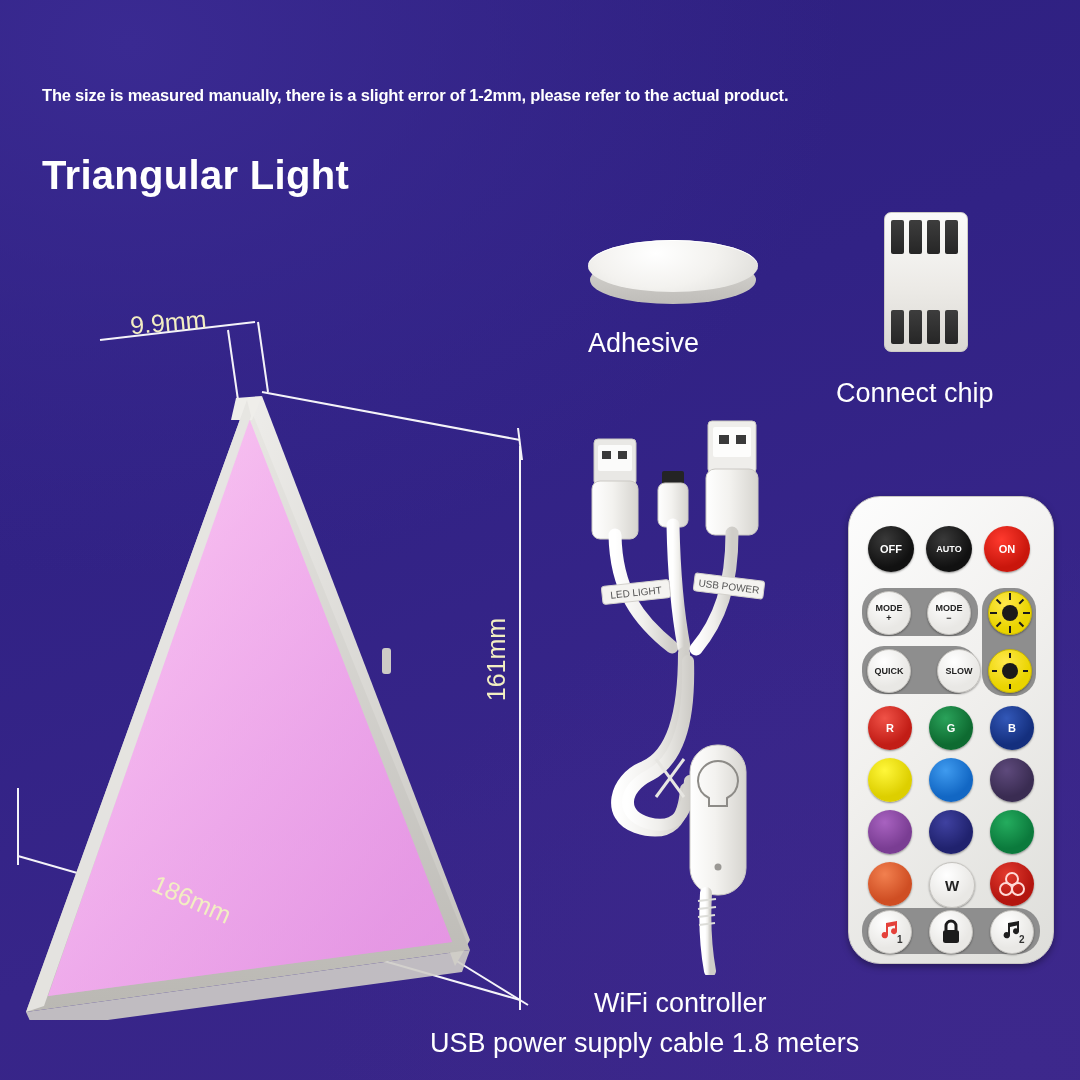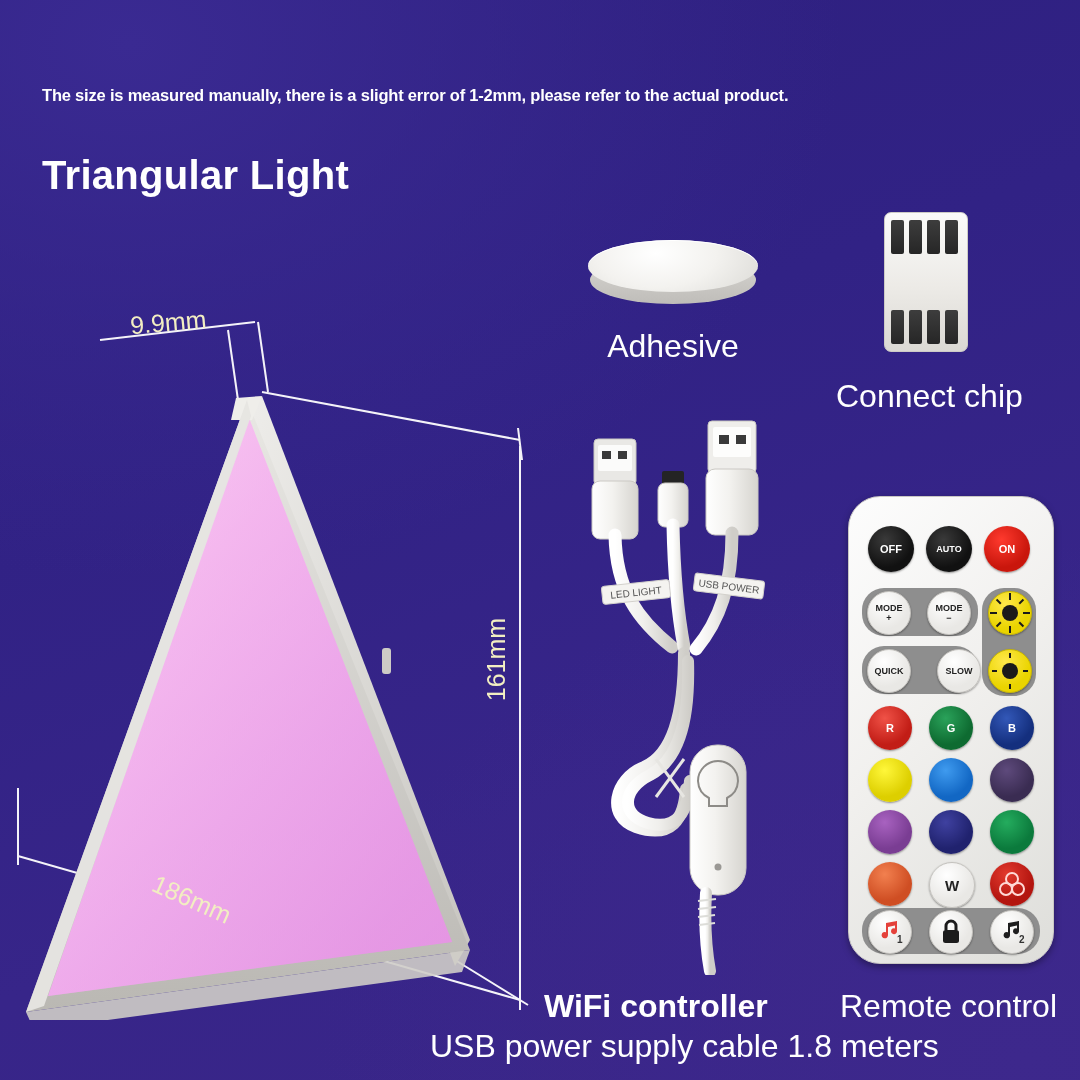--- a/index.html
+++ b/index.html
@@ -41,21 +41,21 @@
   .dim{
     position:absolute;color:#f2eec2;font-size:25px;
     font-family:"Liberation Sans", sans-serif;white-space:nowrap;
   }
   .dim-99{left:130px;top:8px;transform:rotate(-5deg);}
   .dim-161{left:455px;top:345px;transform:rotate(-90deg);transform-origin:center;}
   .dim-186{left:150px;top:585px;transform:rotate(24deg);}
 
   
   .cap{
-    position:absolute;color:#fff;font-size:32px;text-align:center;
+    position:absolute;color:#fff;font-size:27px;text-align:left;
     white-space:nowrap;
   }
 
   
   #adhesive{position:absolute;left:588px;top:240px;width:170px;height:68px;}
   .disc-side{
     position:absolute;left:2px;top:16px;width:166px;height:48px;border-radius:50%;
     background:linear-gradient(180deg,#d8d6d2 0%, #bfbdb9 100%);
   }
   .disc-top{
@@ -116,21 +116,21 @@
   .sun{position:relative;width:100%;height:100%;}
   .sun-core{
     position:absolute;left:50%;top:50%;transform:translate(-50%,-50%);
     width:38%;height:38%;border-radius:50%;background:#1a1a1a;
   }
   .ray{position:absolute;left:50%;top:50%;background:#1a1a1a;}
 
   
   #cap-adhesive{left:588px;top:328px;width:170px;}
   #cap-chip{left:836px;top:378px;width:180px;}
-  #cap-wifi{left:544px;top:988px;width:210px;font-weight:bold;}
+  #cap-wifi{left:594px;top:988px;width:210px;}
   #cap-remote{left:840px;top:988px;width:212px;}
   #cap-usb{left:430px;top:1028px;width:470px;}
 </style>
 </head>
 <body>
 
 <div id="page">
 
   <div class="hdr-sub">The size is measured manually, there is a slight error of 1-2mm, please refer to the actual product.</div>
   <div class="prod-title">
@@ -390,15 +390,14 @@
       </svg>
     </div>
     <div class="btn btn-white" style="left:142px;top:414px;width:42px;height:42px">
       <svg width="28" height="24" viewBox="0 0 28 24">
         <path d="M10,3 L21,1 L21,5 L12,7 L12,15 A3.2,3.2 0 1,1 10,12.2 Z" fill="#1f1f1f"></path>
         <path d="M21,1 L21,11 A3,3 0 1,1 19,8.4 L19,3 Z" fill="#1f1f1f"></path>
         <text x="21" y="23" font-family="Liberation Sans, sans-serif" font-size="10" font-weight="bold" fill="#333">2</text>
       </svg>
     </div>
   </div>
-  <div class="cap" id="cap-remote">Remote control</div>
 
 </div>
 
 </body></html>

